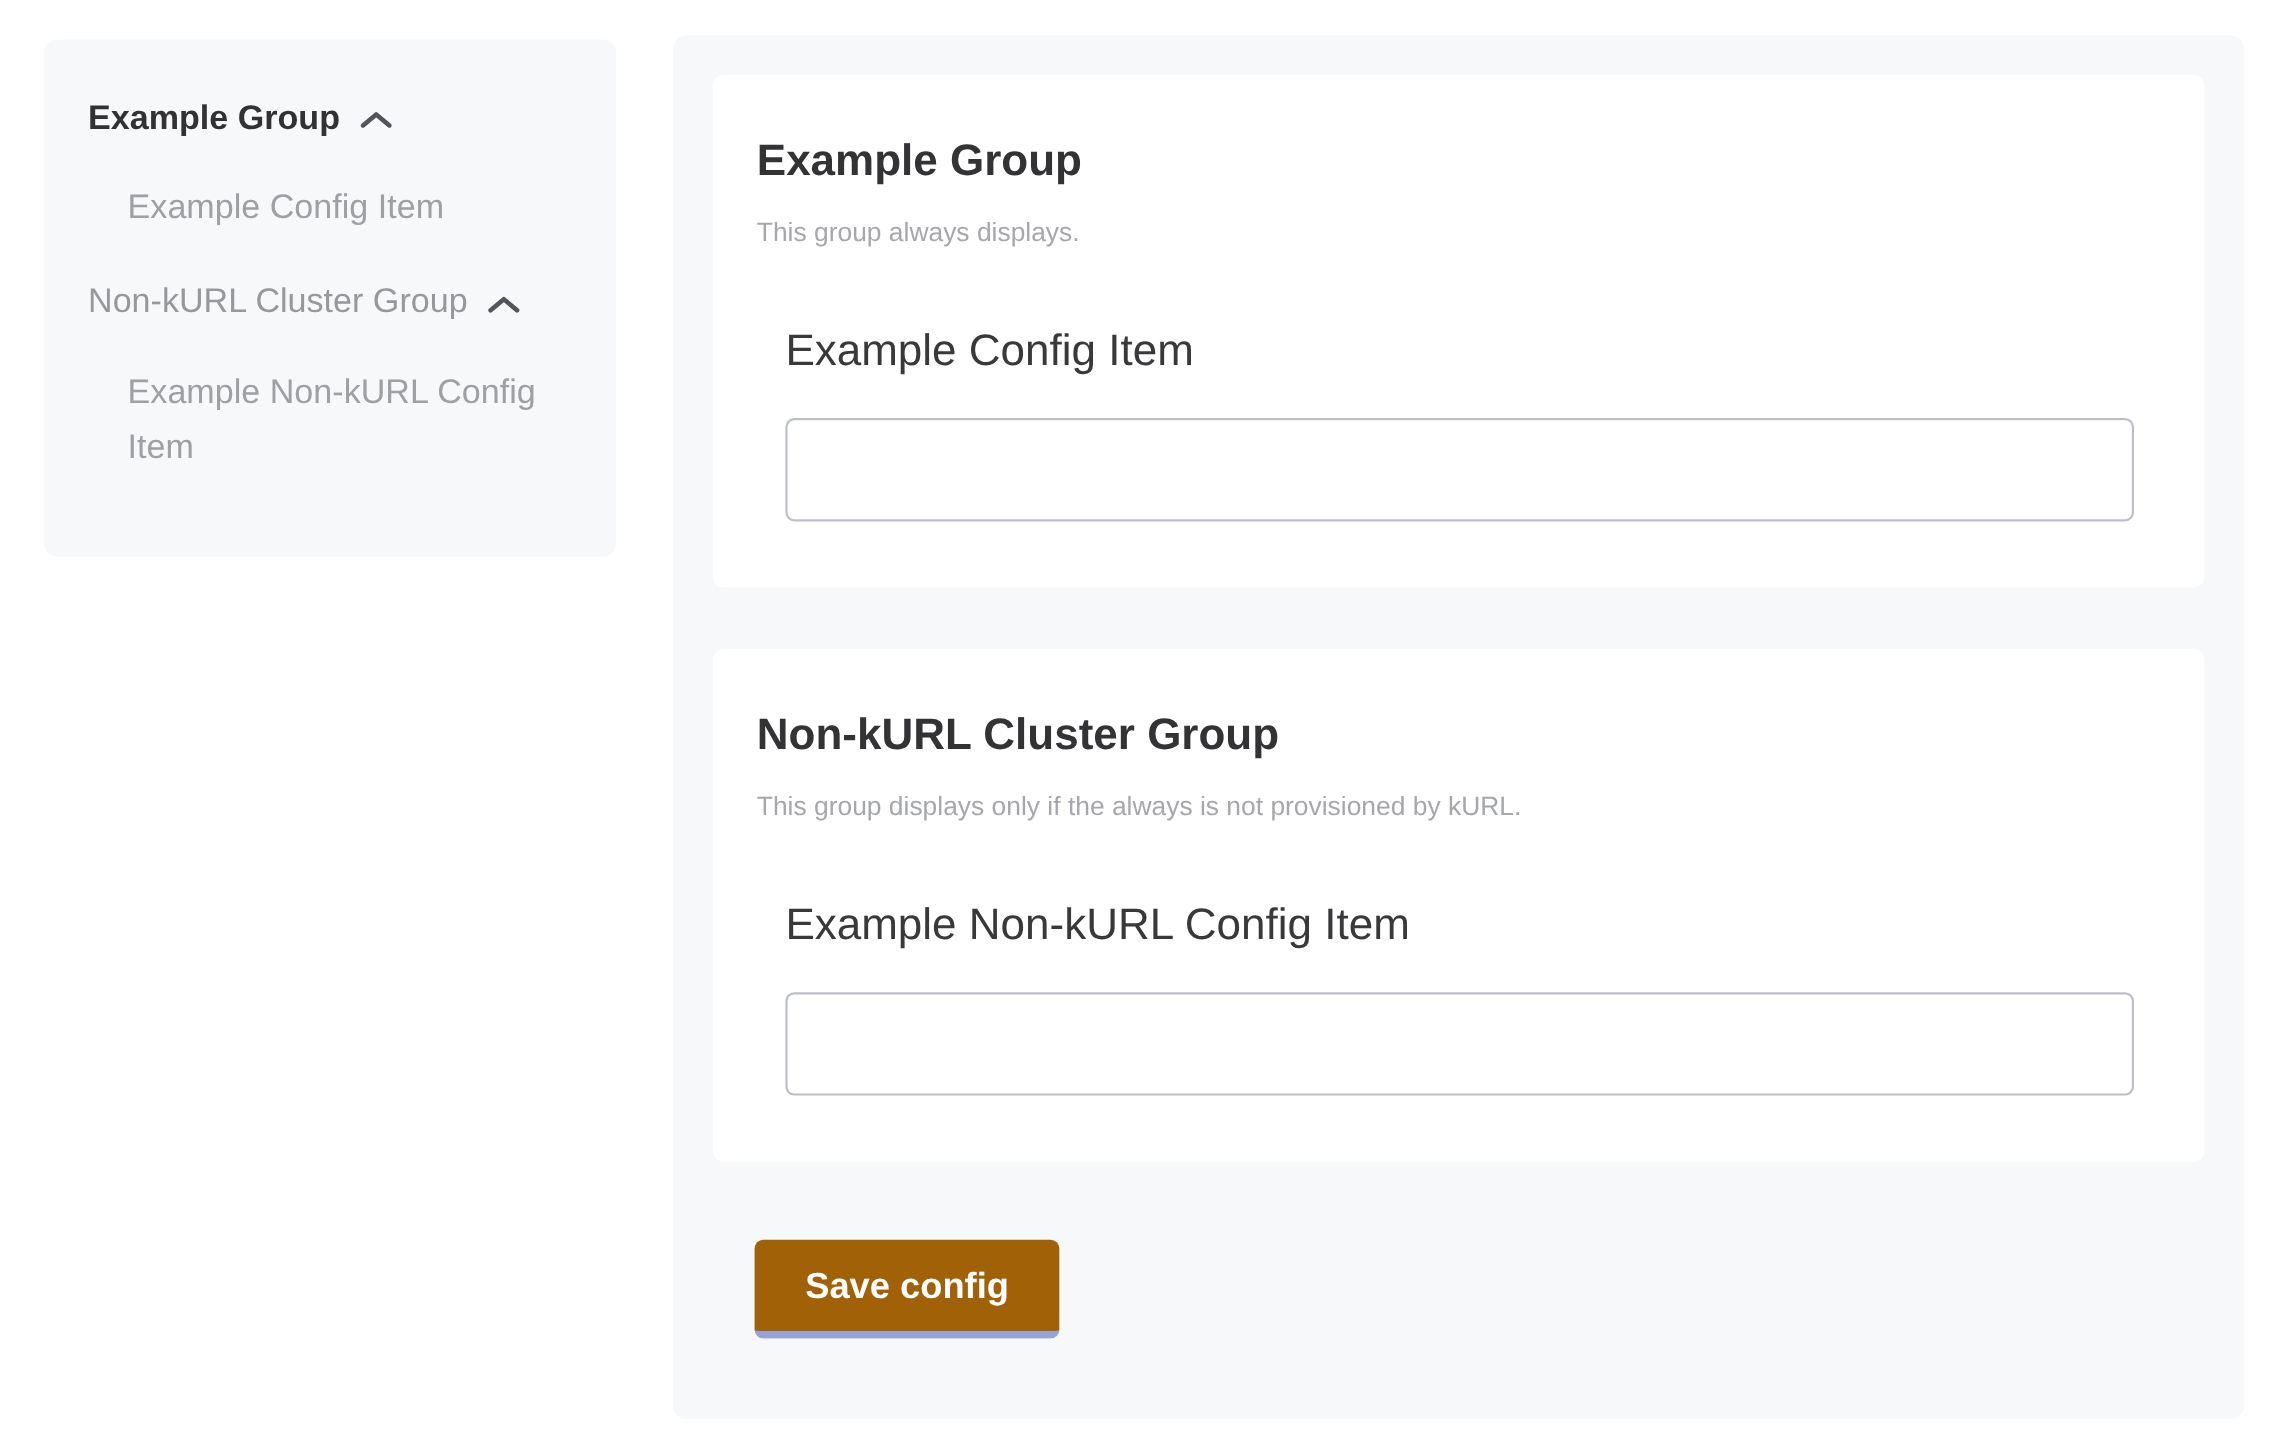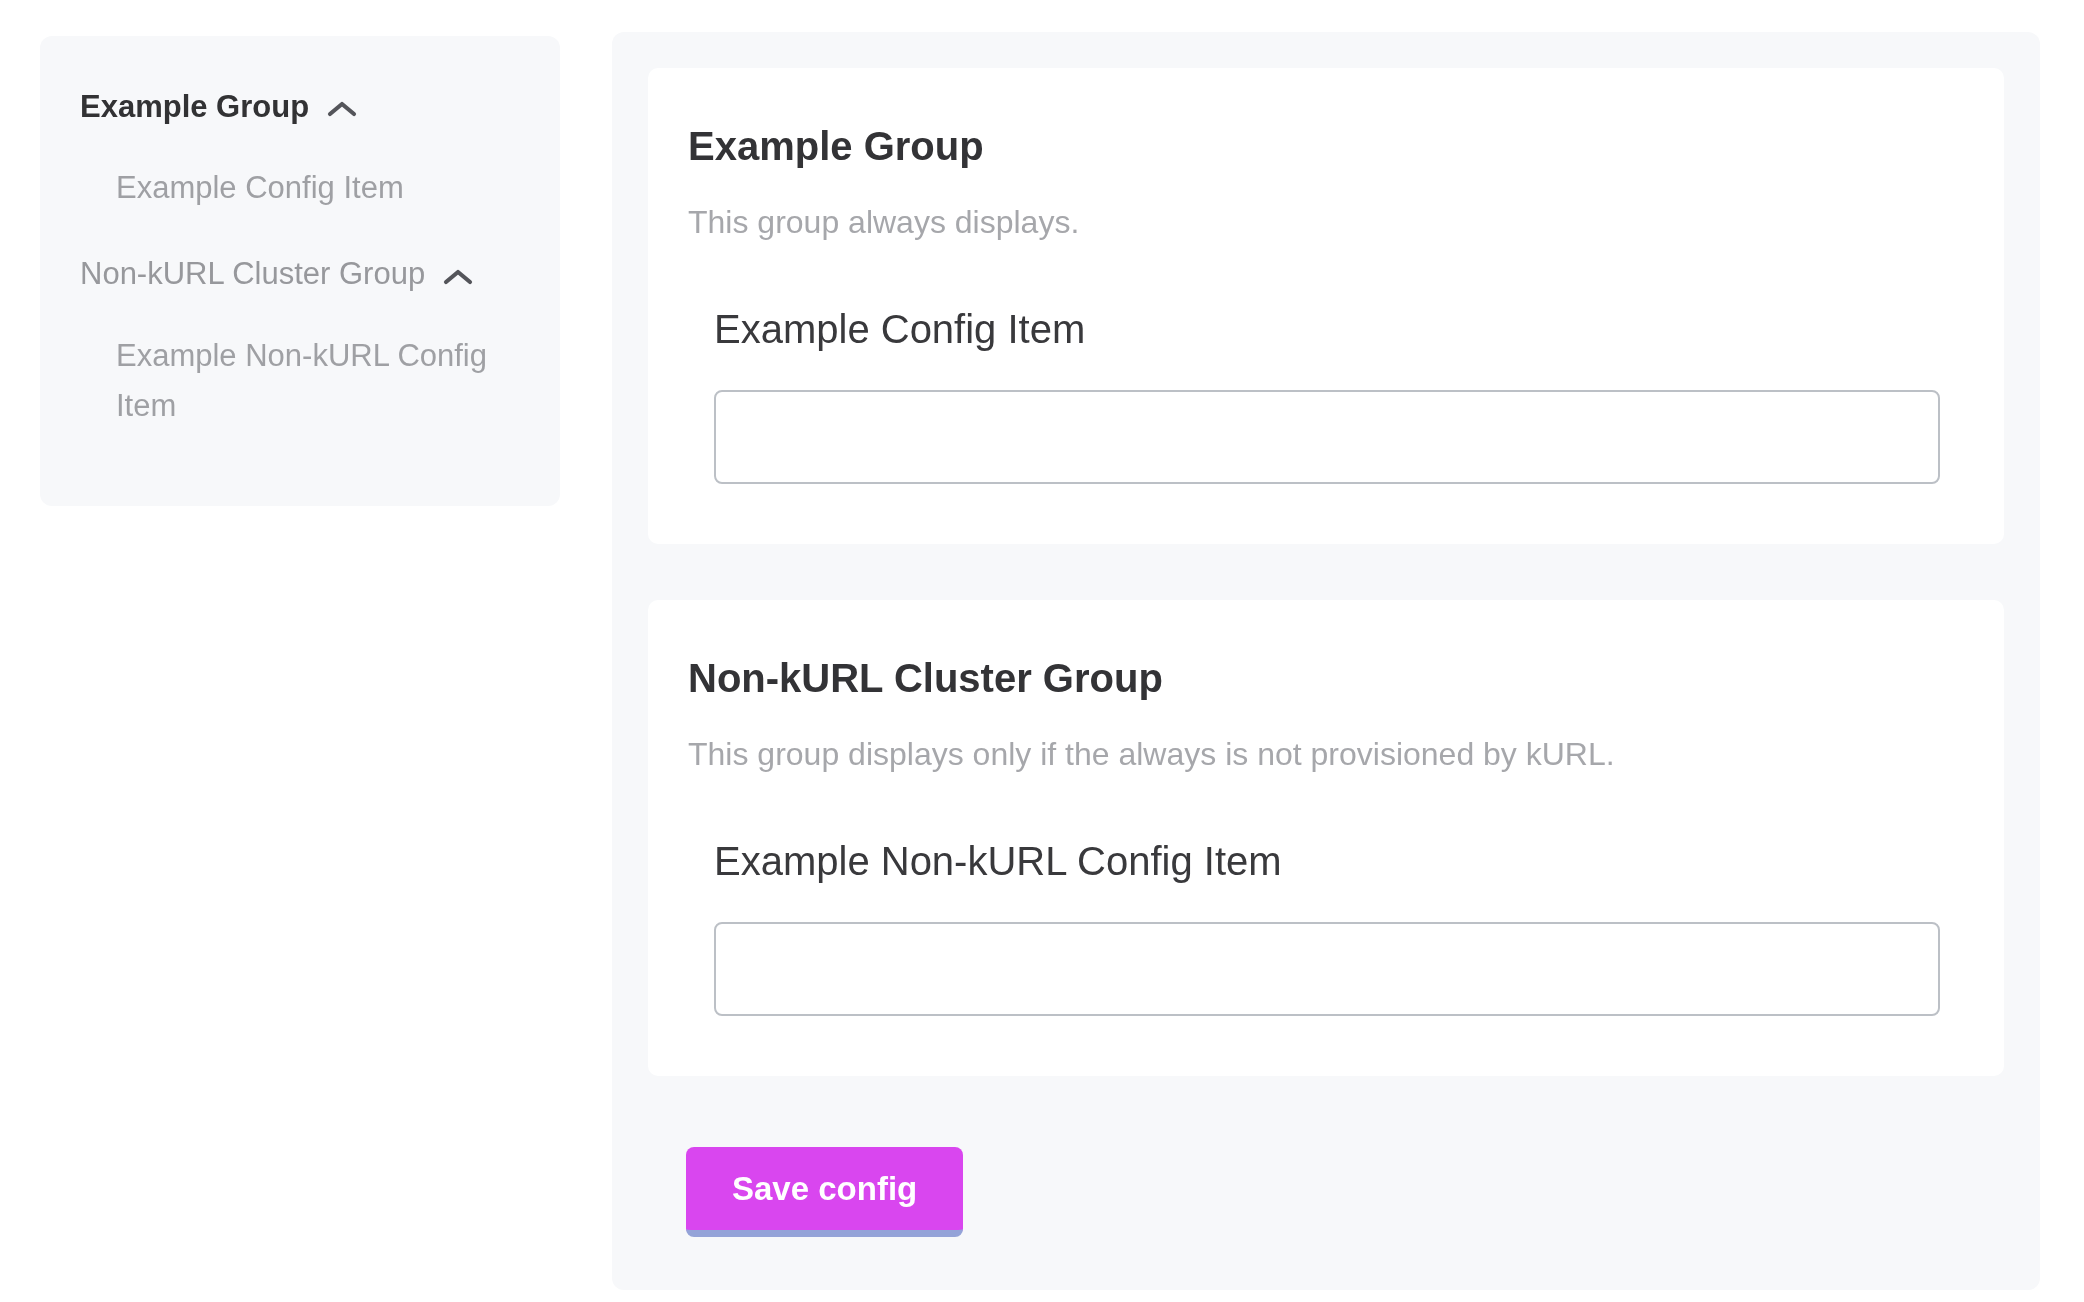--- a/index.html
+++ b/index.html
@@ -64,25 +64,25 @@
     padding: 55px 64px 60px 40px;
   }
   .group-card + .group-card { margin-top: 56px; }
   .group-title {
     font-size: 40px;
     font-weight: 700;
     line-height: 46px;
     color: #333336;
   }
   .group-desc {
-    font-size: 32px;
+    font-size: 24px;
     font-weight: 400;
     line-height: 38px;
     color: #a6a7ab;
-    margin-top: 34px;
+    margin-top: 24px;
   }
   .item-block { margin-left: 26px; }
   .item-label {
     display: block;
     font-size: 40px;
     font-weight: 500;
     line-height: 46px;
     color: #39393c;
     margin-top: 65px;
   }
@@ -99,21 +99,21 @@
     padding: 0 24px;
     outline: none;
   }
 
   
   .save-btn {
     display: inline-block;
     margin: 71px 0 0 38px;
     height: 90px;
     padding: 0 46px;
-    background: #d946ef;
+    background: #a16207;
     border: none;
     border-bottom: 7px solid #94a3d8;
     border-radius: 8px;
     color: #ffffff;
     font-family: "Liberation Sans", "DejaVu Sans", sans-serif;
     font-size: 33px;
     font-weight: 700;
     cursor: pointer;
   }
 </style>

